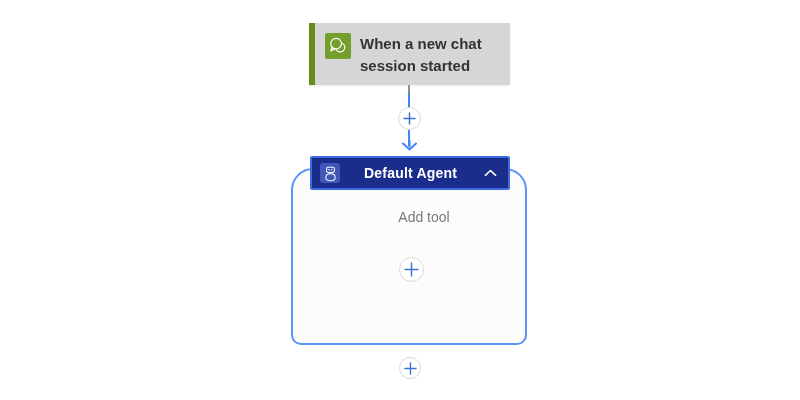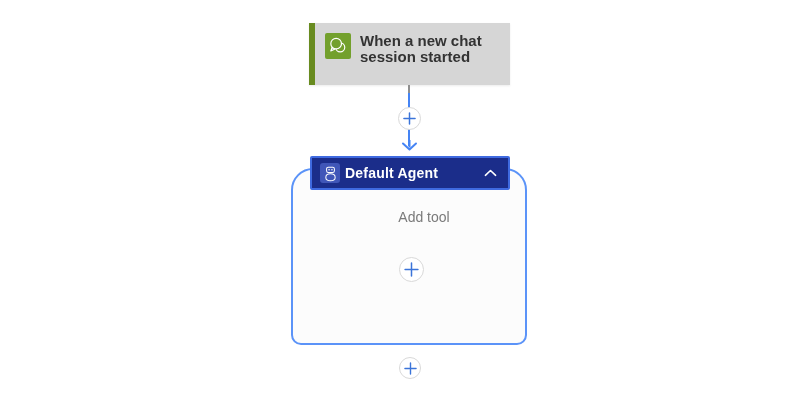--- a/index.html
+++ b/index.html
@@ -16,21 +16,21 @@
   .canvas{position:relative;width:800px;height:400px;background:#fff;overflow:hidden;}
 
   
   .trigger-card{position:absolute;left:309px;top:23px;width:201px;height:62px;
     background:var(--trigger-bg);border-left:6px solid var(--trigger-accent);
     display:flex;align-items:flex-start;padding:10px 0 0 10px;cursor:pointer;
     box-shadow:0 1px 2px rgba(0,0,0,.08);}
   .trigger-icon{width:26px;height:26px;flex:0 0 26px;background:var(--trigger-icon-bg);
     border-radius:2px;display:flex;align-items:center;justify-content:center;}
   .trigger-icon svg{width:22px;height:22px;}
-  .trigger-title{margin-left:9px;width:142px;font-size:15px;line-height:16px;
+  .trigger-title{margin-left:9px;width:142px;font-size:15px;line-height:22px;
     font-weight:bold;color:var(--text-dark);}
 
   
   .stub{position:absolute;left:408px;top:85px;width:2px;height:9px;background:var(--connector-gray);}
   .vline{position:absolute;width:2px;background:var(--connector-blue);}
   .line-a{left:408px;top:93px;height:53px;}
   .arrowhead{position:absolute;left:401px;top:140px;width:17px;height:11px;}
 
   
   .plus-circle{position:absolute;border-radius:50%;background:#fff;border:1px solid var(--plus-border);
@@ -47,21 +47,21 @@
   .add-tool-label{position:absolute;left:306px;top:209px;width:236px;text-align:center;
     font-size:14px;color:var(--text-muted);z-index:2;}
 
   
   .agent-header{position:absolute;left:310px;top:156px;width:200px;height:34px;
     background:var(--header-bg);border:2px solid var(--header-border);border-radius:2px;
     display:flex;align-items:center;padding:0 9px 0 8px;cursor:pointer;z-index:3;}
   .agent-icon{width:20px;height:20px;flex:0 0 20px;background:var(--header-icon-bg);
     border-radius:3px;display:flex;align-items:center;justify-content:center;}
   .agent-icon svg{width:17px;height:17px;}
-  .agent-title{margin-left:5px;color:#fff;font-size:14px;font-weight:bold;letter-spacing:.2px;}
+  .agent-title{margin-left:24px;color:#fff;font-size:14px;font-weight:bold;letter-spacing:.2px;}
   .collapse-btn{margin-left:auto;background:none;border:none;cursor:pointer;display:flex;
     align-items:center;padding:2px;}
 </style>
 </head>
 <body>
 
 <div class="canvas">
 
   <div class="trigger-card">
     <span class="trigger-icon">

